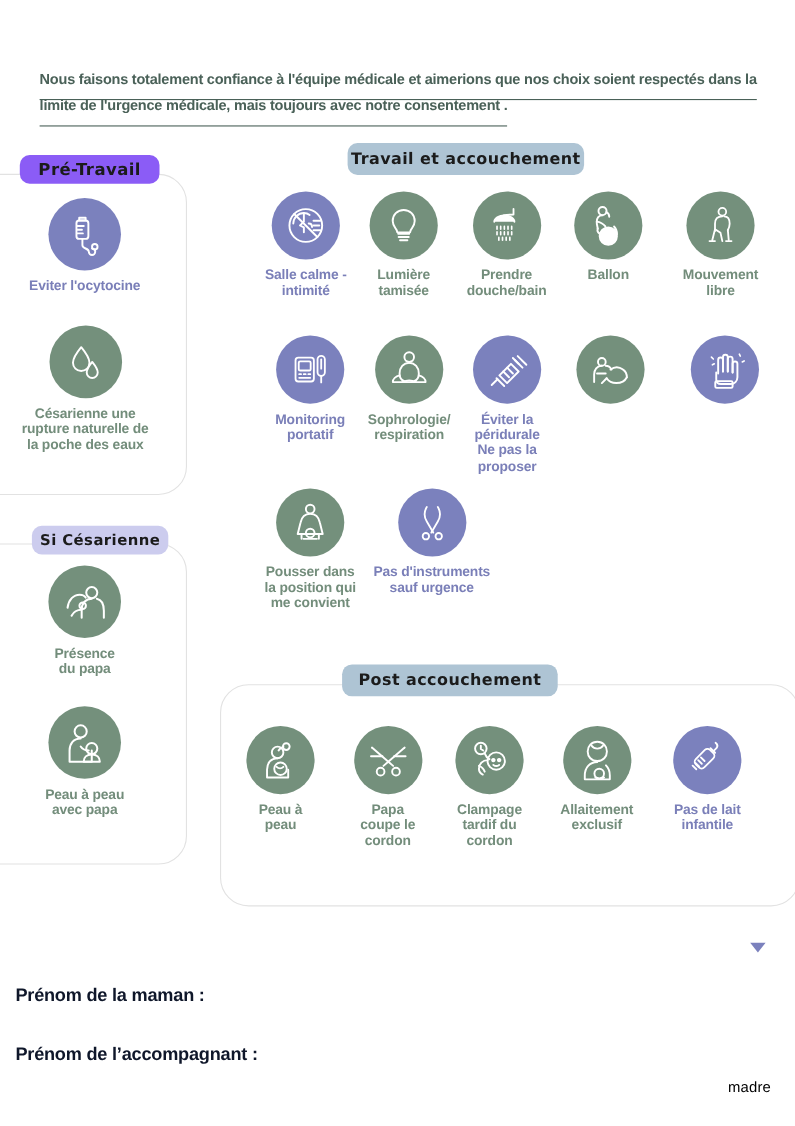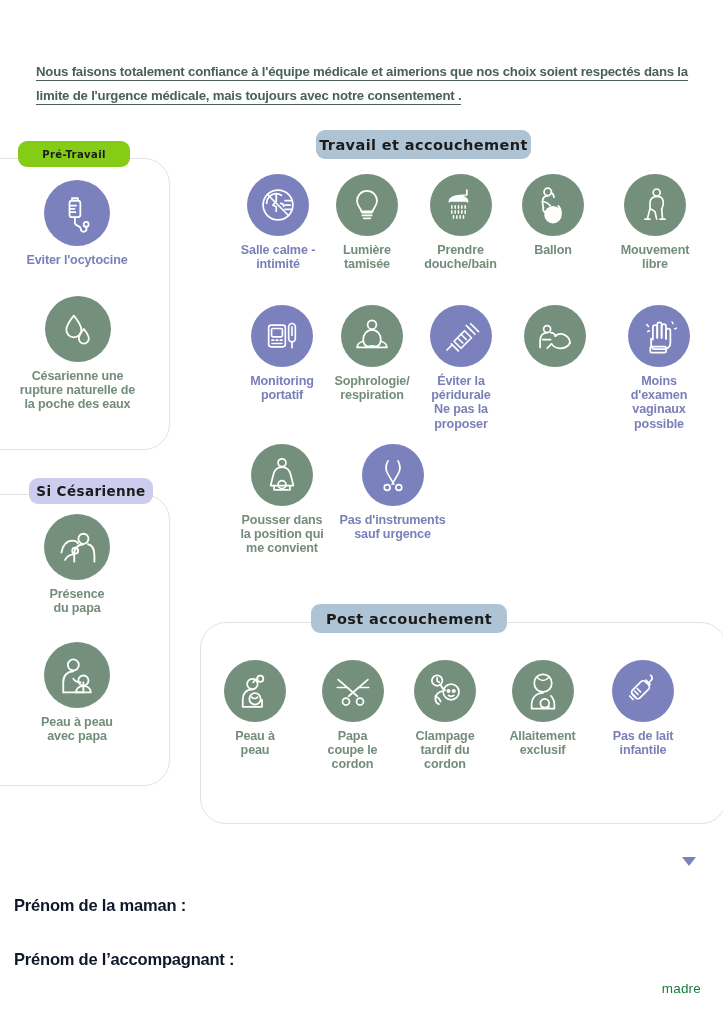--- a/index.html
+++ b/index.html
@@ -11,39 +11,39 @@
   }
 
   
   #intro{
     position:absolute;left:36px;top:60px;width:660px;
     font-size:13.2px;font-weight:bold;line-height:24px;
     color:#4a6158;letter-spacing:-0.2px;
   }
   #intro span{
     border-bottom:1.4px solid #4a6158;
-    padding-bottom:1px;
+    padding-bottom:11px;
     box-decoration-break:clone;-webkit-box-decoration-break:clone;
   }
 
   
   .panel{position:absolute;border:1.4px solid #e2e2e2;border-radius:26px;background:#fff;}
   #panel-pre{left:-30px;top:158px;width:198px;height:290px;}
   #panel-cesar{left:-30px;top:494px;width:198px;height:290px;}
   #panel-post{left:200px;top:622px;width:525px;height:200px;}
 
   
   .badge{
     position:absolute;border-radius:9px;
     font-family:"DejaVu Sans",sans-serif;
     font-weight:bold;color:#1b1b1b;
     display:flex;align-items:center;justify-content:center;
     letter-spacing:0.4px;white-space:nowrap;
   }
-  #badge-pre{left:18px;top:141px;width:112px;height:26px;background:#84cc16;font-size:10px;}
+  #badge-pre{left:18px;top:141px;width:127px;height:26px;background:#8b5cf6;font-size:15px;}
   #badge-cesar{left:18px;top:478px;width:124px;height:26px;background:#ccccee;font-size:13.5px;margin-left:11px;}
   #badge-travail{left:316px;top:130px;width:215px;height:29px;background:#aec4d4;font-size:14.5px;}
   #badge-post{left:311px;top:604px;width:196px;height:29px;background:#aec4d4;font-size:14.5px;text-align:right;}
 
   
   .item{position:absolute;text-align:center;}
   .circle{
     border-radius:50%;margin:0 auto;
     display:flex;align-items:center;justify-content:center;
   }
@@ -64,21 +64,21 @@
 
   
   .field{
     position:absolute;left:14px;
     font-size:16.5px;font-weight:bold;color:#0f172a;letter-spacing:-0.2px;
   }
   #field-maman{top:896px;}
   #field-accomp{top:950px;}
   #watermark{
     position:absolute;right:22px;top:981px;
-    font-size:13.5px;color:#15803d;letter-spacing:0.2px;
+    font-size:13.5px;color:#000000;letter-spacing:0.2px;
   }
   #marker{
     position:absolute;left:682px;top:857px;
     width:0;height:0;border-left:7px solid transparent;
     border-right:7px solid transparent;border-top:9px solid #7b81bd;
   }
 </style>
 </head>
 <body>
 
@@ -288,24 +288,20 @@
   <div class="circle">
     <svg width="42" height="42" viewBox="0 0 48 48" fill="none" stroke="#fff" stroke-width="2" stroke-linecap="round" stroke-linejoin="round">
       <path d="M17 28V14a2.5 2.5 0 0 1 5 0v12"></path>
       <path d="M22 26V11a2.5 2.5 0 0 1 5 0v15"></path>
       <path d="M27 26V13a2.5 2.5 0 0 1 5 0v14"></path>
       <path d="M32 27v-9a2.5 2.5 0 0 1 5 0v14c0 4-3 7-7 7H20c-3 0-5-2-5-5v-7"></path>
       <rect x="14" y="36" width="18" height="7" rx="1.5"></rect>
       <path d="M10 11l2 2M11 19l2-1M39 8l1 2M42 16l2-1" stroke-width="1.7"></path>
     </svg>
   </div>
-  <div class="cap">Moins
-d'examen
-vaginaux
-possible</div>
 </div>
 
 <div class="item sz-grid green" style="left:232px;top:444px;width:100px;">
   <div class="circle">
     <svg width="42" height="42" viewBox="0 0 48 48" fill="none" stroke="#fff" stroke-width="2" stroke-linecap="round" stroke-linejoin="round">
       <circle cx="24" cy="10" r="4.5"></circle>
       <path d="M24 15c-6 0-9 4-10 9l-3 12h26l-3-12c-1-5-4-9-10-9z"></path>
       <path d="M15 36v5M33 36v5"></path>
       <circle cx="24" cy="35" r="4.5"></circle>
       <path d="M17 41h14"></path>

